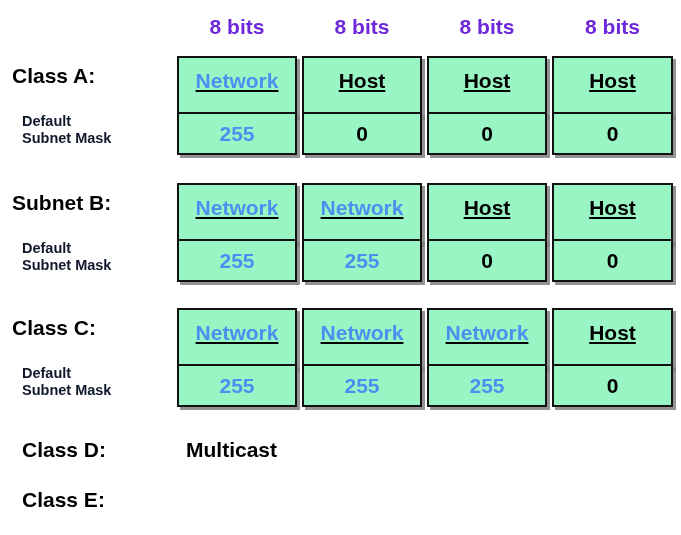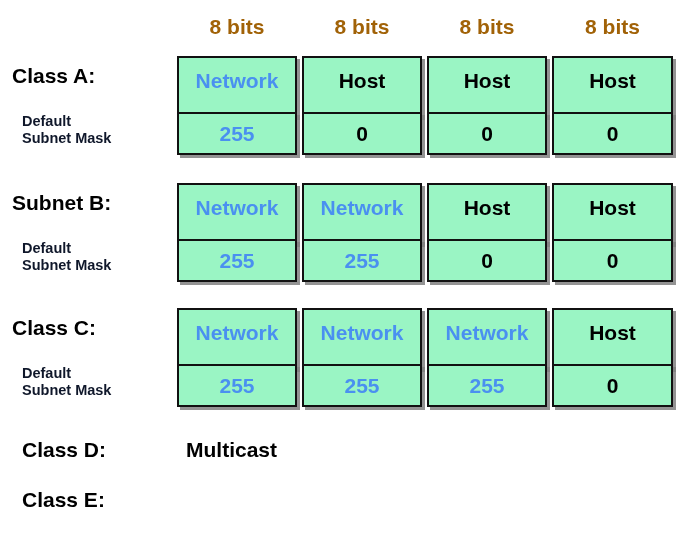--- a/index.html
+++ b/index.html
@@ -25,21 +25,21 @@
 
   
   .bits-header {
     position: absolute;
     top: 12px;
     height: 30px;
     line-height: 30px;
     text-align: center;
     font-size: 21px;
     font-weight: bold;
-    color: #a16207;
+    color: #6d28d9;
     letter-spacing: 0px;
   }
 
   
   .class-group {
     position: absolute;
     left: 0;
     width: 681px;
   }
 
@@ -74,20 +74,21 @@
   }
   .cell .cell-text {
     display: block;
     width: 100%;
     font-size: 21px;
     font-weight: bold;
     white-space: nowrap;
   }
   .cell.row-top {
     height: 61px;
+    text-decoration: underline;
   }
   .cell.row-top .cell-text {
     line-height: 45px;
   }
   .cell.row-bottom {
     height: 43px;
   }
   .cell.row-bottom .cell-text {
     line-height: 39px;
   }

